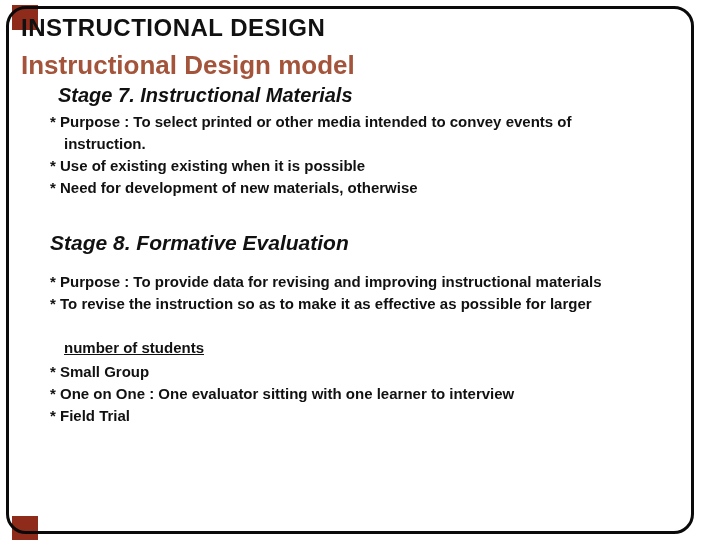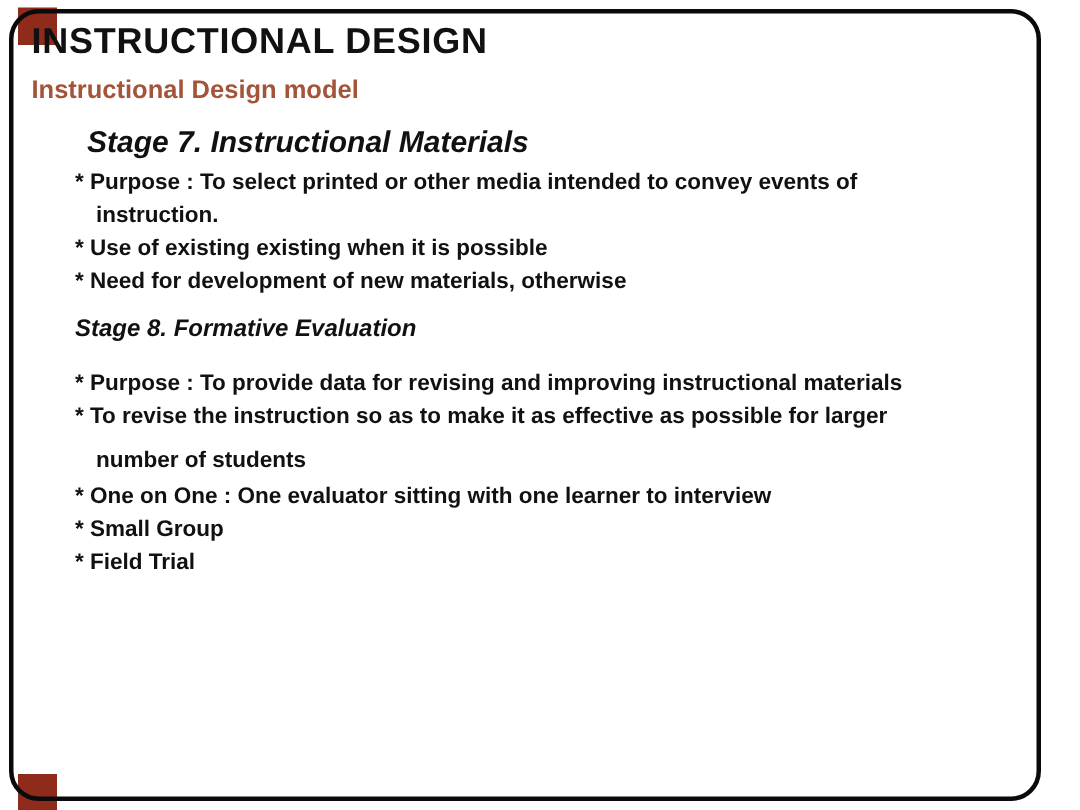--- a/index.html
+++ b/index.html
@@ -54,58 +54,59 @@
     top: 14px;
     font-size: 24px;
     font-weight: bold;
     color: #111111;
     letter-spacing: 0.5px;
   }
   .subtitle {
     position: absolute;
     left: 21px;
     top: 50px;
-    font-size: 17px;
+    font-size: 26px;
     font-weight: bold;
     color: var(--subtitle, #a3543a);
   }
   .body-text {
     position: absolute;
     left: 44px;
     top: 84px;
     width: 650px;
     color: #111111;
     font-weight: bold;
     font-size: 15px;
   }
   .stage-heading {
     font-style: italic;
     font-weight: bold;
     font-size: 20px;
     margin: 0 0 4px 14px;
   }
   .stage-heading.second {
-    font-size: 16px;
-    margin: 12px 0 16px 6px;
+    font-size: 21px;
+    margin: 32px 0 16px 6px;
   }
   .bullet-line {
     margin: 0;
     padding-left: 6px;
     line-height: 22px;
   }
   .bullet-line.wrap-indent {
     padding-left: 20px;
   }
   .sec2 .bullet-line {
     font-size: 15px;
     line-height: 22px;
   }
   .sec2 .bullet-line.wrap-indent {
-    margin-top: 7px;
+    margin-top: 22px;
     margin-bottom: 2px;
+    text-decoration: underline;
   }
 </style>
 </head>
 <body>
 
 <div class="stage-root">
 
   <div class="accent-square top"></div>
   <div class="accent-square bottom"></div>
   <div class="frame"></div>
@@ -123,20 +124,20 @@
         <p class="bullet-line wrap-indent">instruction.</p>
         <p class="bullet-line">* Use of existing existing when it is possible</p>
         <p class="bullet-line">* Need for development of new materials, otherwise</p>
       </div>
 
       <div class="sec2">
         <p class="stage-heading second">Stage 8. Formative Evaluation</p>
         <p class="bullet-line">* Purpose : To provide data for revising and improving instructional materials</p>
         <p class="bullet-line">* To revise the instruction so as to make it as effective as possible for larger</p>
         <p class="bullet-line wrap-indent">number of students</p>
+        <p class="bullet-line">* Small Group</p>
         <p class="bullet-line">* One on One : One evaluator sitting with one learner to interview</p>
-        <p class="bullet-line">* Small Group</p>
         <p class="bullet-line">* Field Trial</p>
       </div>
 
     </div>
   </div>
 </div>
 
 </body></html>

